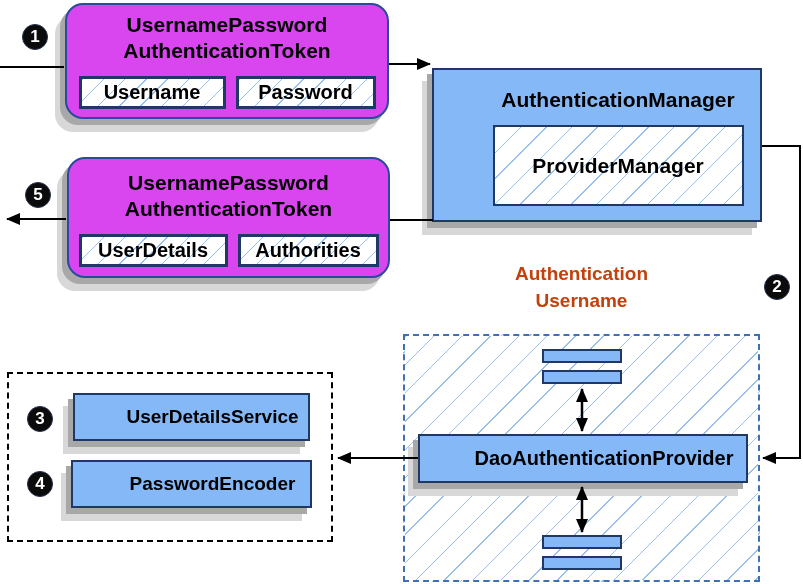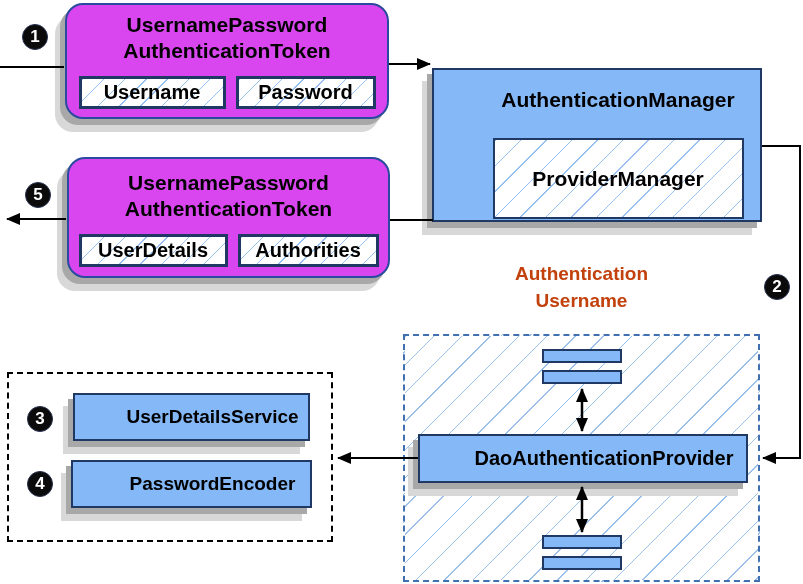--- a/index.html
+++ b/index.html
@@ -99,21 +99,21 @@
     text-align: center;
   }
   #auth-manager .mgr-title {
     margin-top: 18px;
     font-weight: bold;
     font-size: 21px;
   }
   #provider-manager {
     box-sizing: border-box;
     width: 251px; height: 81px;
-    margin: 26px auto 0 auto;
+    margin: 13px auto 0 auto;
     border: 2px solid #1F3864;
     display: flex;
     align-items: center;
     justify-content: center;
     font-weight: bold;
     font-size: 21px;
   }
 
   #providers-label {
     position: absolute;

